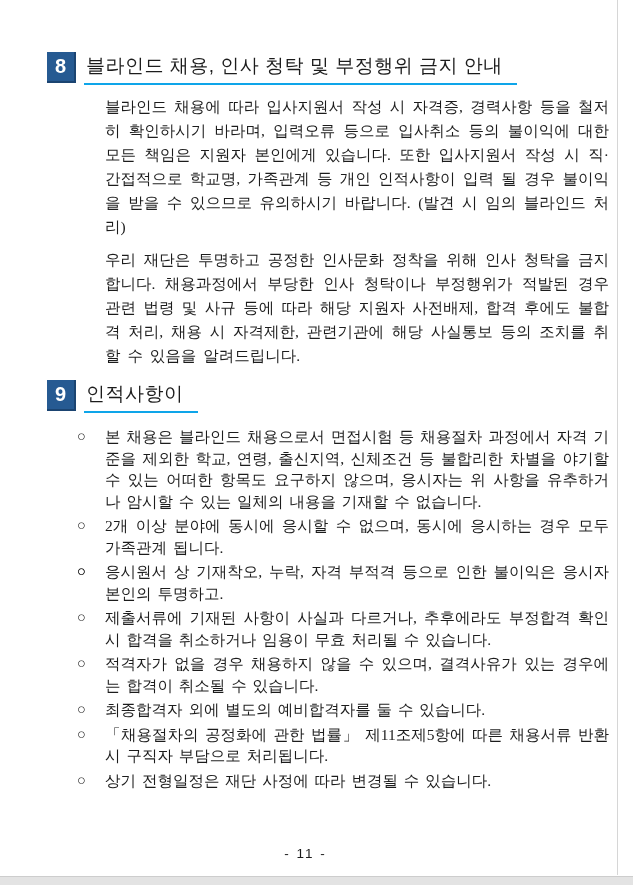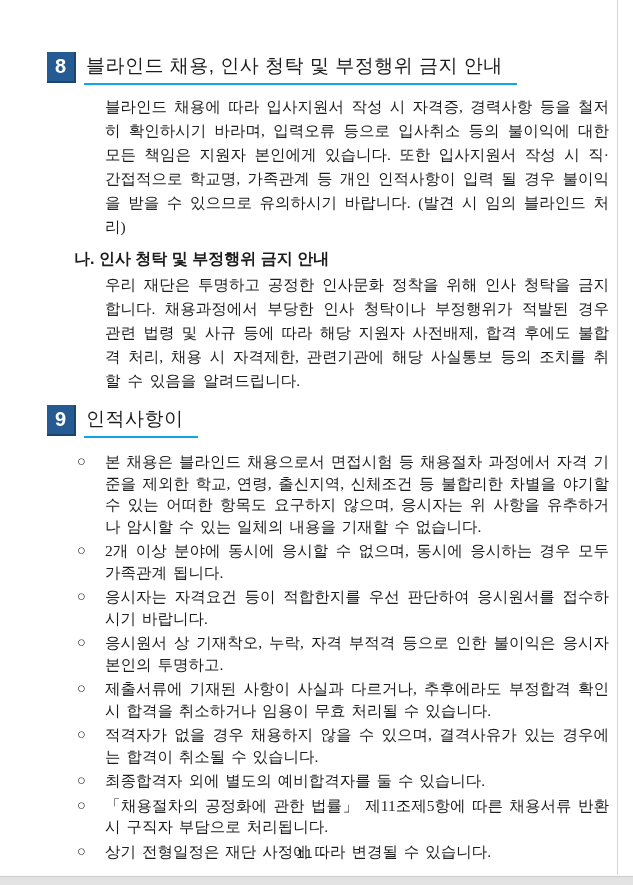--- a/index.html
+++ b/index.html
@@ -90,43 +90,39 @@
   <div class="sec-header">
     <div class="badge">8</div>
     <div class="sec-title">블라인드 채용, 인사 청탁 및 부정행위 금지 안내</div>
   </div>
 
   <div>
     <p class="sub-body">블라인드 채용에 따라 입사지원서 작성 시 자격증, 경력사항 등을 철저히 확인하시기 바라며, 입력오류 등으로 입사취소 등의 불이익에 대한 모든 책임은 지원자 본인에게 있습니다. 또한 입사지원서 작성 시 직·간접적으로 학교명, 가족관계 등 개인 인적사항이 입력 될 경우 불이익을 받을 수 있으므로 유의하시기 바랍니다. (발견 시 임의 블라인드 처리)</p>
   </div>
 
   <div>
-    <div class="sub-heading">
-      <span>나.</span>
-      <span>인사 청탁 및 부정행위 금지 안내</span>
-    </div>
     <p class="sub-body">우리 재단은 투명하고 공정한 인사문화 정착을 위해 인사 청탁을 금지합니다. 채용과정에서 부당한 인사 청탁이나 부정행위가 적발된 경우 관련 법령 및 사규 등에 따라 해당 지원자 사전배제, 합격 후에도 불합격 처리, 채용 시 자격제한, 관련기관에 해당 사실통보 등의 조치를 취할 수 있음을 알려드립니다.</p>
   </div>
 
   <div class="sec-header sec9">
     <div class="badge">9</div>
     <div class="sec-title">인적사항이</div>
   </div>
 
   <ul class="bullets">
   <li class="bullet">
     <span class="marker">○</span><span>본 채용은 블라인드 채용으로서 면접시험 등 채용절차 과정에서 자격 기준을 제외한 학교, 연령, 출신지역, 신체조건 등 불합리한 차별을 야기할 수 있는 어떠한 항목도 요구하지 않으며, 응시자는 위 사항을 유추하거나 암시할 수 있는 일체의 내용을 기재할 수 없습니다.</span>
   </li>
 
   <li class="bullet">
     <span class="marker">○</span><span>2개 이상 분야에 동시에 응시할 수 없으며, 동시에 응시하는 경우 모두 가족관계 됩니다.</span>
   </li>
 
   <li class="bullet">
-    <span class="marker">○</span><span>응시자는 자격요건 등이 적합한지를 우선 판단하여 응시원서를 접수하시기 바랍니다.</span>
+    <span class="marker">○</span>
   </li>
 
   <li class="bullet">
     <span class="marker">○</span><span>응시원서 상 기재착오, 누락, 자격 부적격 등으로 인한 불이익은 응시자 본인의 투명하고.</span>
   </li>
 
   <li class="bullet">
     <span class="marker">○</span><span>제출서류에 기재된 사항이 사실과 다르거나, 추후에라도 부정합격 확인 시 합격을 취소하거나 임용이 무효 처리될 수 있습니다.</span>
   </li>
 

